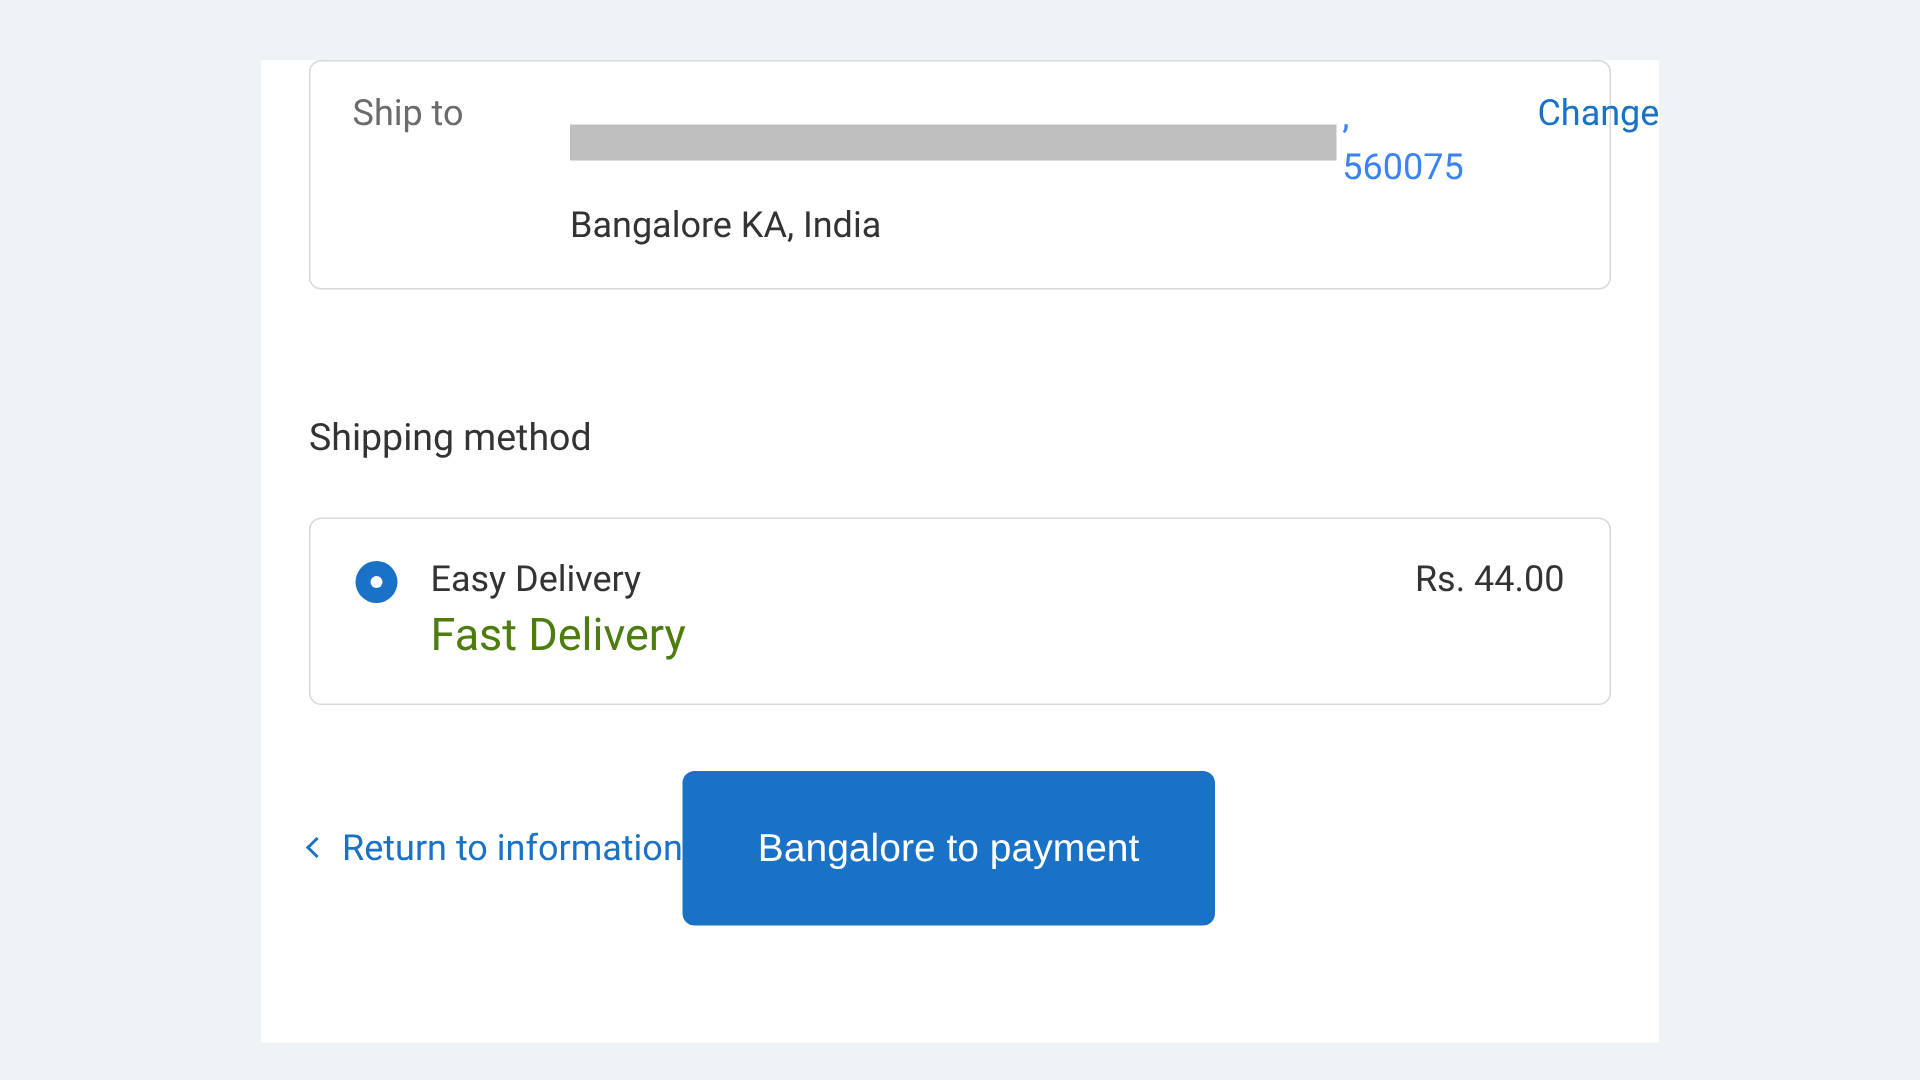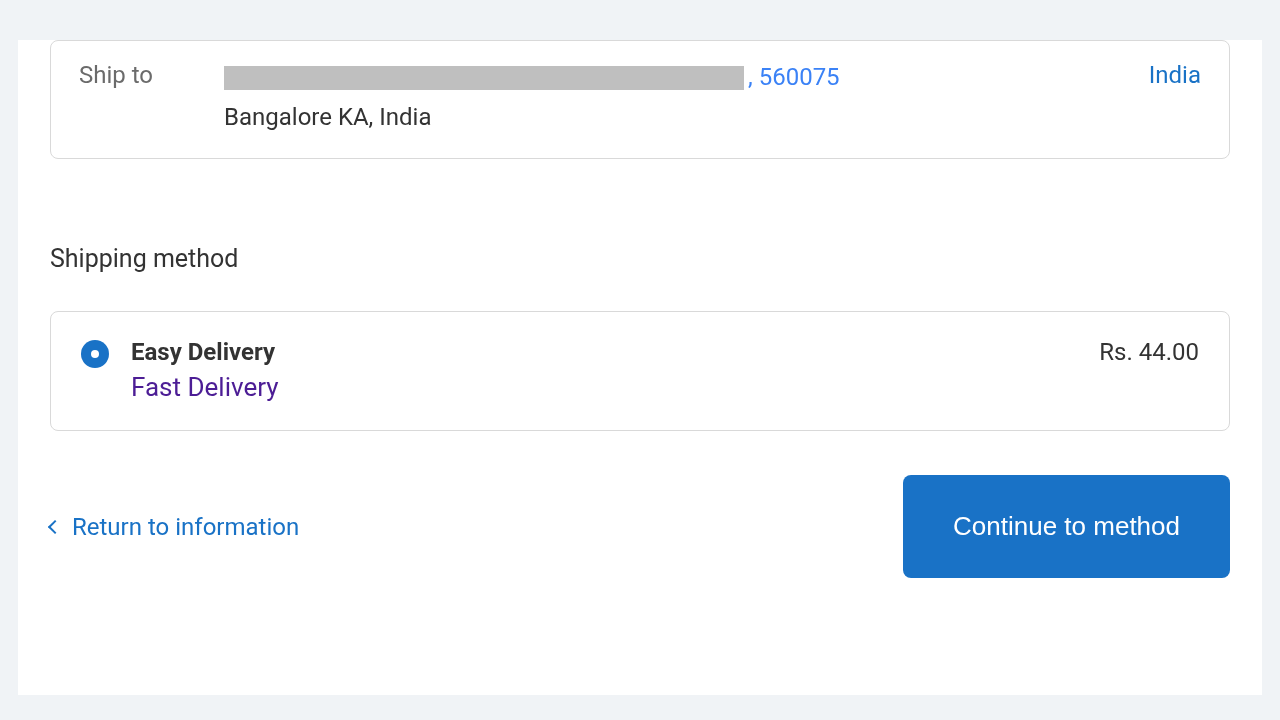--- a/index.html
+++ b/index.html
@@ -11,21 +11,21 @@
       font-family: -apple-system, BlinkMacSystemFont, "Segoe UI", Roboto, Helvetica, Arial, sans-serif;
       background-color: #f0f3f6;
       width: 1280px;
       height: 720px;
       overflow: hidden;
       display: flex;
       justify-content: center;
     }
     .page {
       background: #ffffff;
-      width: 1244px;
+      width: 932px;
       margin: 40px auto 25px;
       padding: 0 0 50px 0;
     }
     .review-block {
       border: 1px solid #d9d9d9;
       border-radius: 8px;
       margin: 0 32px;
     }
     .review-row {
       display: flex;
@@ -106,36 +106,34 @@
       height: 8px;
       background: #ffffff;
       border-radius: 50%;
     }
     .option-text {
       flex: 1;
     }
     .option-title {
       font-size: 24px;
       color: #333333;
-      font-weight: bold;
     }
     .option-sub {
       margin-top: 6px;
-      font-size: 26px;
-      color: #4c1d95;
+      font-size: 30px;
+      color: #4d7c0f;
     }
     .option-price {
       font-size: 24px;
       font-weight: 400;
       color: #333333;
       flex-shrink: 0;
     }
     .footer-nav {
       display: flex;
-      justify-content: space-between;
       align-items: center;
       margin: 44px 32px 0;
     }
     .return-link {
       color: #1972c6;
       font-size: 24px;
       text-decoration: none;
       display: flex;
       align-items: center;
       gap: 8px;
@@ -169,36 +167,36 @@
   <div class="review-block">
     <div class="review-row">
       <div class="review-label">Ship to</div>
       <div class="review-content">
         <div class="addr-line1">
           <span class="redacted"></span>
           <span class="postal">, 560075</span>
         </div>
         <div class="addr-line2">Bangalore KA, India</div>
       </div>
-      <a class="change-link">India</a>
+      <a class="change-link">Change</a>
     </div>
   </div>
 
   <h2 class="section-heading">Shipping method</h2>
 
   <div class="shipping-option-block">
     <div class="radio-selected"></div>
     <div class="option-text">
       <div class="option-title">Easy Delivery</div>
       <div class="option-sub">Fast Delivery</div>
     </div>
     <div class="option-price">Rs. 44.00</div>
   </div>
 
   <div class="footer-nav">
     <a class="return-link">
       <span class="chevron-left"></span>
       <span>Return to information</span>
     </a>
-    <button class="continue-btn">Continue to method</button>
+    <button class="continue-btn">Bangalore to payment</button>
   </div>
 
 </div>
 
 </body></html>

